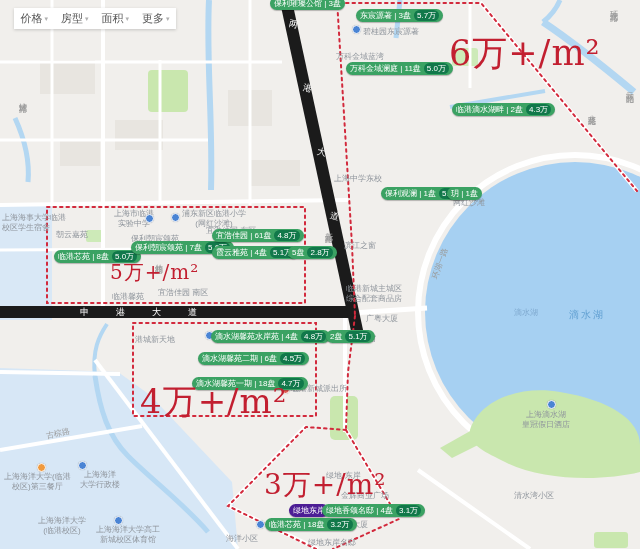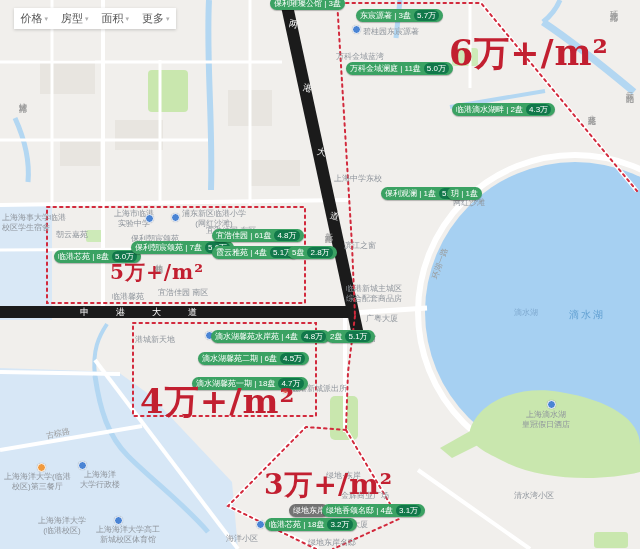--- a/index.html
+++ b/index.html
@@ -6,36 +6,36 @@
   body{font-family:"Liberation Sans","DejaVu Sans",sans-serif;}
   #stage{position:relative;width:640px;height:549px;overflow:hidden;background:#f1efec;}
   #basemap{position:absolute;left:0;top:0;z-index:1;}
 
   
   .pill{position:absolute;display:inline-flex;align-items:center;height:13px;
     background:#3ba263;border-radius:7px;color:#fff;font-size:8px;line-height:13px;
     padding:0 4px;white-space:nowrap;box-shadow:0 1px 1px rgba(0,0,0,.25);z-index:30;cursor:pointer;}
   .pill .badge{background:#11784a;border-radius:6px;padding:0 3px;margin-left:3px;
     height:11px;line-height:11px;font-size:8px;}
-  .pill.grey{background:#737373;}
+  .pill.grey{background:#4c1d95;}
 
   
   .poi{position:absolute;font-size:8px;color:#8f959c;line-height:1.2;white-space:pre-line;z-index:20;}
   .poi.center{text-align:center;}
   .water-text{color:#7fa9cf;}
   .water-text-big{color:#62a0d2;font-size:10px;letter-spacing:2px;}
 
   
   .dot{position:absolute;width:9px;height:9px;border-radius:50%;border:1.5px solid #fff;
     box-sizing:border-box;z-index:25;box-shadow:0 0 1px rgba(0,0,0,.3);cursor:pointer;}
   .dot.blue{background:#4a84d4}.dot.orange{background:#f09a3e}.dot.red{background:#e05b52}
 
   
   .zone-label{position:absolute;font-family:"DejaVu Serif","Liberation Serif",serif;
-    font-weight:bold;color:#c21f30;z-index:40;white-space:nowrap;letter-spacing:1px;}
+    font-weight:normal;color:#c21f30;z-index:40;white-space:nowrap;letter-spacing:1px;}
 
   
   .road-char{position:absolute;color:#fff;font-size:9px;z-index:15;}
 
   
   .vroad{position:absolute;writing-mode:vertical-rl;font-size:8px;color:#9b9b9b;
     letter-spacing:1px;z-index:10;}
   .rroad{position:absolute;font-size:8px;color:#9b9b9b;z-index:10;white-space:nowrap;}
 
   

